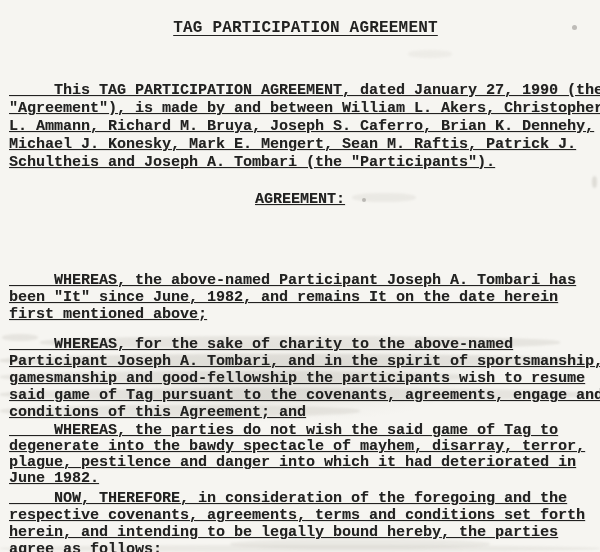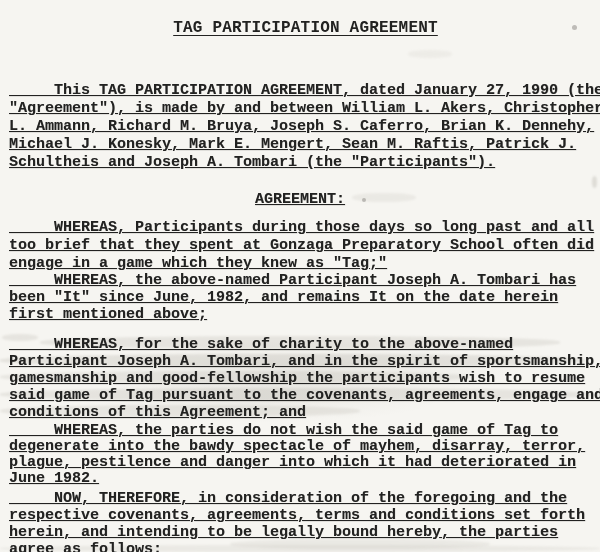--- a/index.html
+++ b/index.html
@@ -105,23 +105,20 @@
   <h1 class="doc-title">TAG PARTICIPATION AGREEMENT</h1>
 
   <div class="para lh18 p-intro">     This TAG PARTICIPATION AGREEMENT, dated January 27, 1990 (the
 "Agreement"), is made by and between William L. Akers, Christopher
 L. Ammann, Richard M. Bruya, Joseph S. Caferro, Brian K. Dennehy,
 Michael J. Konesky, Mark E. Mengert, Sean M. Raftis, Patrick J.
 Schultheis and Joseph A. Tombari (the "Participants").</div>
 
   <div class="para lh17 heading p-witnesseth">AGREEMENT:</div>
 
-  <div class="para lh18 p-whereas1">     WHEREAS, Participants during those days so long past and all
-too brief that they spent at Gonzaga Preparatory School often did
-engage in a game which they knew as "Tag;"</div>
 
   <div class="para lh17 p-whereas2">     WHEREAS, the above-named Participant Joseph A. Tombari has
 been "It" since June, 1982, and remains It on the date herein
 first mentioned above;</div>
 
   <div class="para lh17 p-whereas3">     WHEREAS, for the sake of charity to the above-named
 Participant Joseph A. Tombari, and in the spirit of sportsmanship,
 gamesmanship and good-fellowship the participants wish to resume
 said game of Tag pursuant to the covenants, agreements, engage and
 conditions of this Agreement; and</div>

